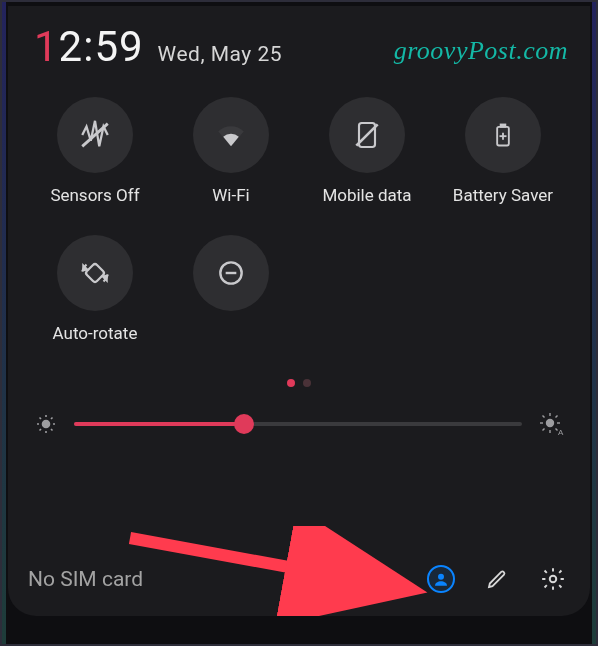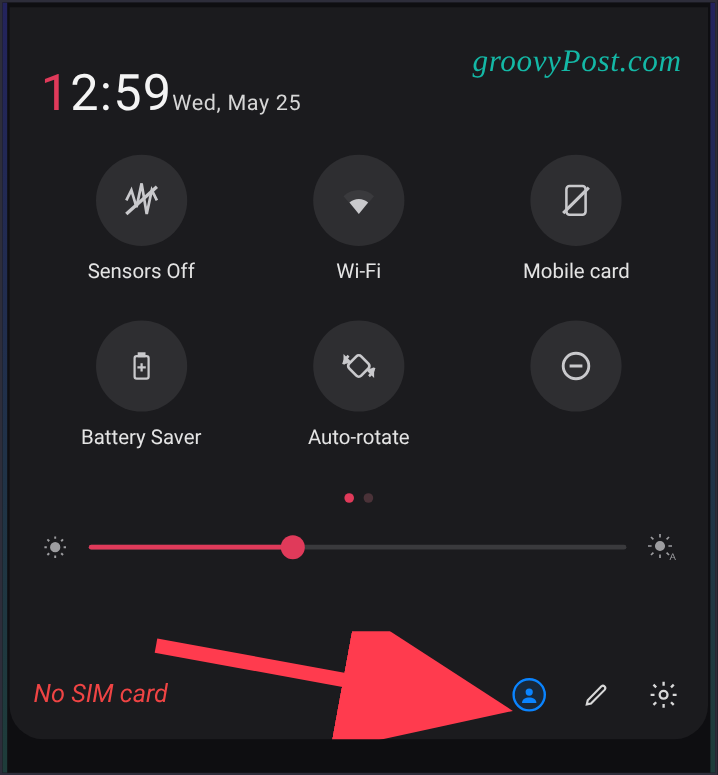--- a/index.html
+++ b/index.html
@@ -23,39 +23,39 @@
     position: absolute;
     left: 6px; right: 6px; top: 4px;
     background: #1b1b1e;
     border-radius: 0 0 28px 28px;
     padding: 14px 20px 24px 20px;
     height: 610px;
   }
   .status-row {
     display: flex;
     align-items: baseline;
+    gap: 14px;
     padding: 2px 6px 14px 6px;
-    margin-top: 32px;
   }
   .clock { font-size: 42px; font-weight: 400; letter-spacing: 1px;}
   .clock .hr1 { color: #e03a5a; }
   .clock .rest { color: #f4f4f4; }
-  .date { font-size: 18px; color: #d6d6d6; letter-spacing:.5px;}
+  .date { font-size: 21px; color: #d6d6d6; letter-spacing:.5px;}
   .watermark {
     position: absolute;
     right: 22px; top: 30px;
     font-family: Georgia, 'Times New Roman', serif;
     font-style: italic;
     font-size: 26px;
     color: #14b8a6;
     letter-spacing: .5px;
   }
   .grid {
     display: grid;
-    grid-template-columns: repeat(3, 1fr);
+    grid-template-columns: repeat(4, 1fr);
     row-gap: 30px;
     column-gap: 10px;
     padding: 12px 4px 0 4px;
   }
   .tile {
     display: flex;
     flex-direction: column;
     align-items: center;
     gap: 12px;
     cursor: pointer;
@@ -103,21 +103,21 @@
   .thumb {
     position:absolute; top:50%; left:38%;
     width:20px; height:20px; border-radius:50%;
     background:#e03a5a;
     transform:translate(-50%,-50%);
   }
   .bottom-row {
     position:absolute; left:20px; right:20px; bottom:20px;
     display:flex; align-items:center; gap:22px;
   }
-  .simtext { font-size:21px; color:#ef4444; flex:1;font-style:italic;}
+  .simtext { font-size:21px; color:#a3a3a3; flex:1;}
   .ibtn {
     width:34px; height:34px; display:flex; align-items:center; justify-content:center;
     color:#d8d8d8; cursor:pointer;
   }
   .user-dot {
     width:28px; height:28px; border-radius:50%;
     background:#0a84ff20;
     border:2px solid #0a84ff;
     display:flex; align-items:center; justify-content:center;
   }
@@ -169,21 +169,21 @@
       <div class="lbl">Wi-Fi</div>
     </div>
 
     <div class="tile">
       <div class="circle">
         <svg width="32" height="32" viewBox="0 0 24 24" fill="none" stroke="currentColor" stroke-width="1.6">
           <rect x="6" y="3" width="12" height="18" rx="2"></rect>
           <line x1="4" y1="20" x2="20" y2="4" stroke-width="2"></line>
         </svg>
       </div>
-      <div class="lbl">Mobile card</div>
+      <div class="lbl">Mobile data</div>
     </div>
 
 
     <div class="tile">
       <div class="circle">
         <svg width="28" height="32" viewBox="0 0 24 24" fill="none" stroke="currentColor" stroke-width="1.6">
           <rect x="7" y="5" width="10" height="16" rx="1.5"></rect>
           <rect x="10" y="3" width="4" height="2" fill="currentColor"></rect>
           <line x1="12" y1="10" x2="12" y2="16"></line>
           <line x1="9" y1="13" x2="15" y2="13"></line>

